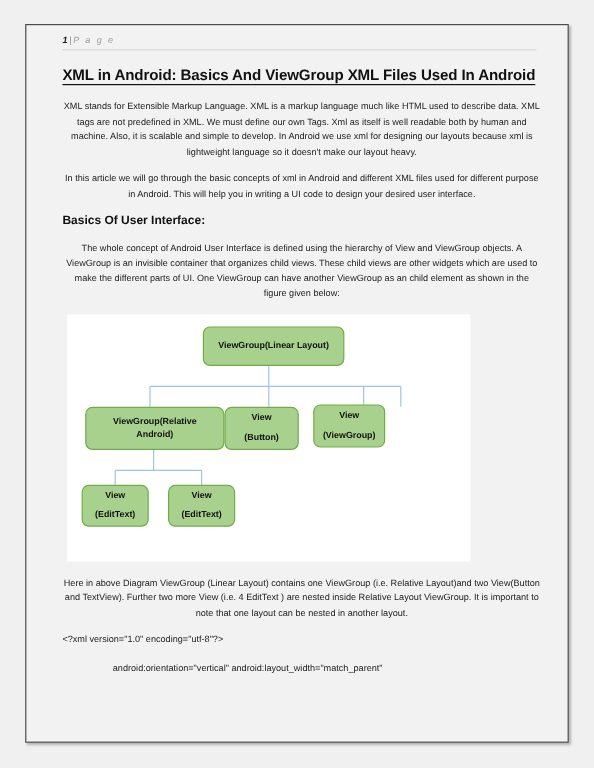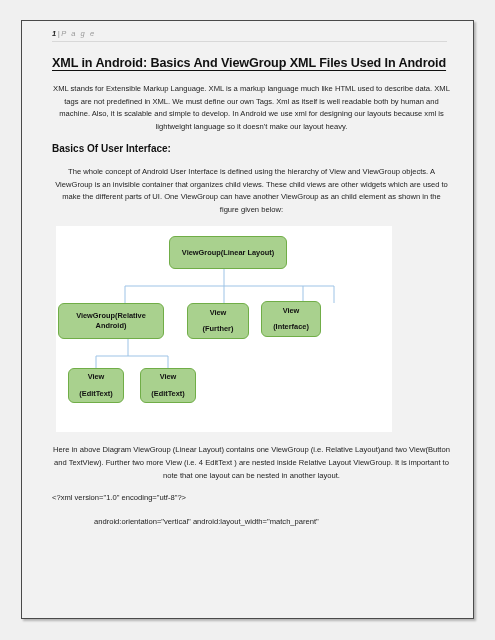--- a/index.html
+++ b/index.html
@@ -148,20 +148,21 @@
   <div id="page-inner">
 
     <div class="doc-header">
       <span class="pg-num">1</span><span class="pg-sep">|</span><span class="pg-word">P a g e</span>
     </div>
     <div class="header-rule"></div>
 
     <div class="doc-title">XML in Android: Basics And ViewGroup XML Files Used In Android</div>
 
     <p class="body-text">XML stands for Extensible Markup Language. XML is a markup language much like HTML used to describe data.  XML tags are not predefined in XML. We must define our own Tags. Xml as itself is well readable both by human and machine. Also, it is scalable and simple to develop. In Android we use xml for designing our layouts because xml is lightweight language so it doesn't make our layout heavy.</p>
+    <p class="body-text">In this article we will go through the basic concepts of xml in Android and different XML files used for different purpose in Android. This will help you in writing a UI code to design your desired user interface.</p>
     <h2 class="sub-head">Basics Of User Interface:</h2>
     <p class="body-text">The whole concept of Android User Interface is defined using the hierarchy of View and ViewGroup objects. A ViewGroup is an invisible container that organizes child views. These child views are other widgets which are used to make the different parts of UI. One ViewGroup can have another ViewGroup as an child element as shown in the figure given below:</p>
 
     <div class="figure">
       <div class="figure-canvas">
 
         <svg class="conn-svg" viewBox="0 0 336 206" preserveAspectRatio="none">
 
           <path d="M168,43 L168,60" stroke="#9dc3e6" stroke-width="1" fill="none"></path>
 
@@ -176,33 +177,33 @@
 
           <path d="M40,130 L112,130" stroke="#9dc3e6" stroke-width="1" fill="none"></path>
           <path d="M40,130 L40,142" stroke="#9dc3e6" stroke-width="1" fill="none"></path>
           <path d="M112,130 L112,142" stroke="#9dc3e6" stroke-width="1" fill="none"></path>
         </svg>
 
         <div class="node" style="left:113px; top:10px; width:118px; height:33px;">
           <span>ViewGroup(Linear Layout)</span>
         </div>
 
-        <div class="node" style="left:2px; top:77px; width:106px; height:36px;">
+        <div class="node" style="left:15px; top:77px; width:116px; height:36px;">
           <span>ViewGroup(Relative</span>
           <span class="ln2 tight">Android)</span>
         </div>
 
         <div class="node" style="left:131px; top:77px; width:62px; height:36px;">
           <span>View</span>
-          <span class="ln2">(Further)</span>
+          <span class="ln2">(Button)</span>
         </div>
 
         <div class="node" style="left:205px; top:75px; width:60px; height:36px;">
           <span>View</span>
-          <span class="ln2">(Interface)</span>
+          <span class="ln2">(ViewGroup)</span>
         </div>
 
         <div class="node" style="left:12px; top:142px; width:56px; height:35px;">
           <span>View</span>
           <span class="ln2">(EditText)</span>
         </div>
 
         <div class="node" style="left:84px; top:142px; width:56px; height:35px;">
           <span>View</span>
           <span class="ln2">(EditText)</span>

